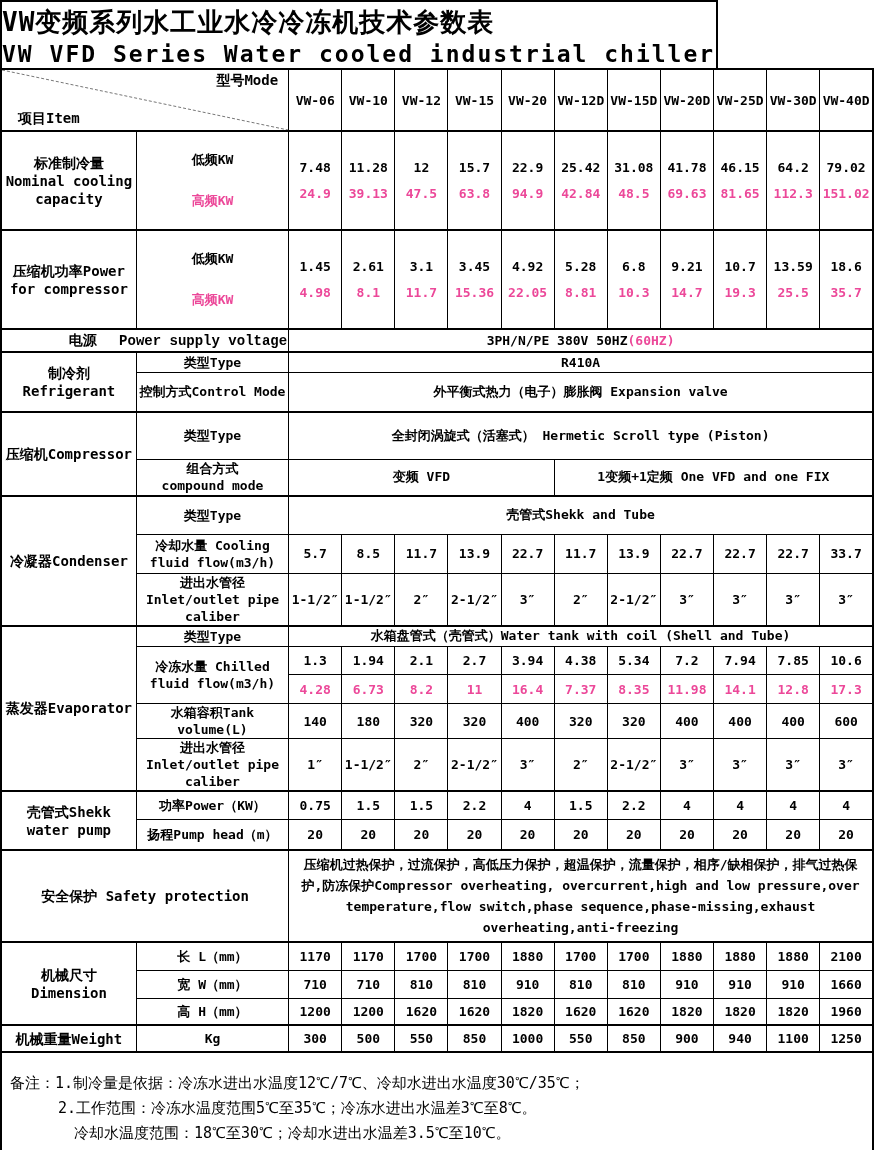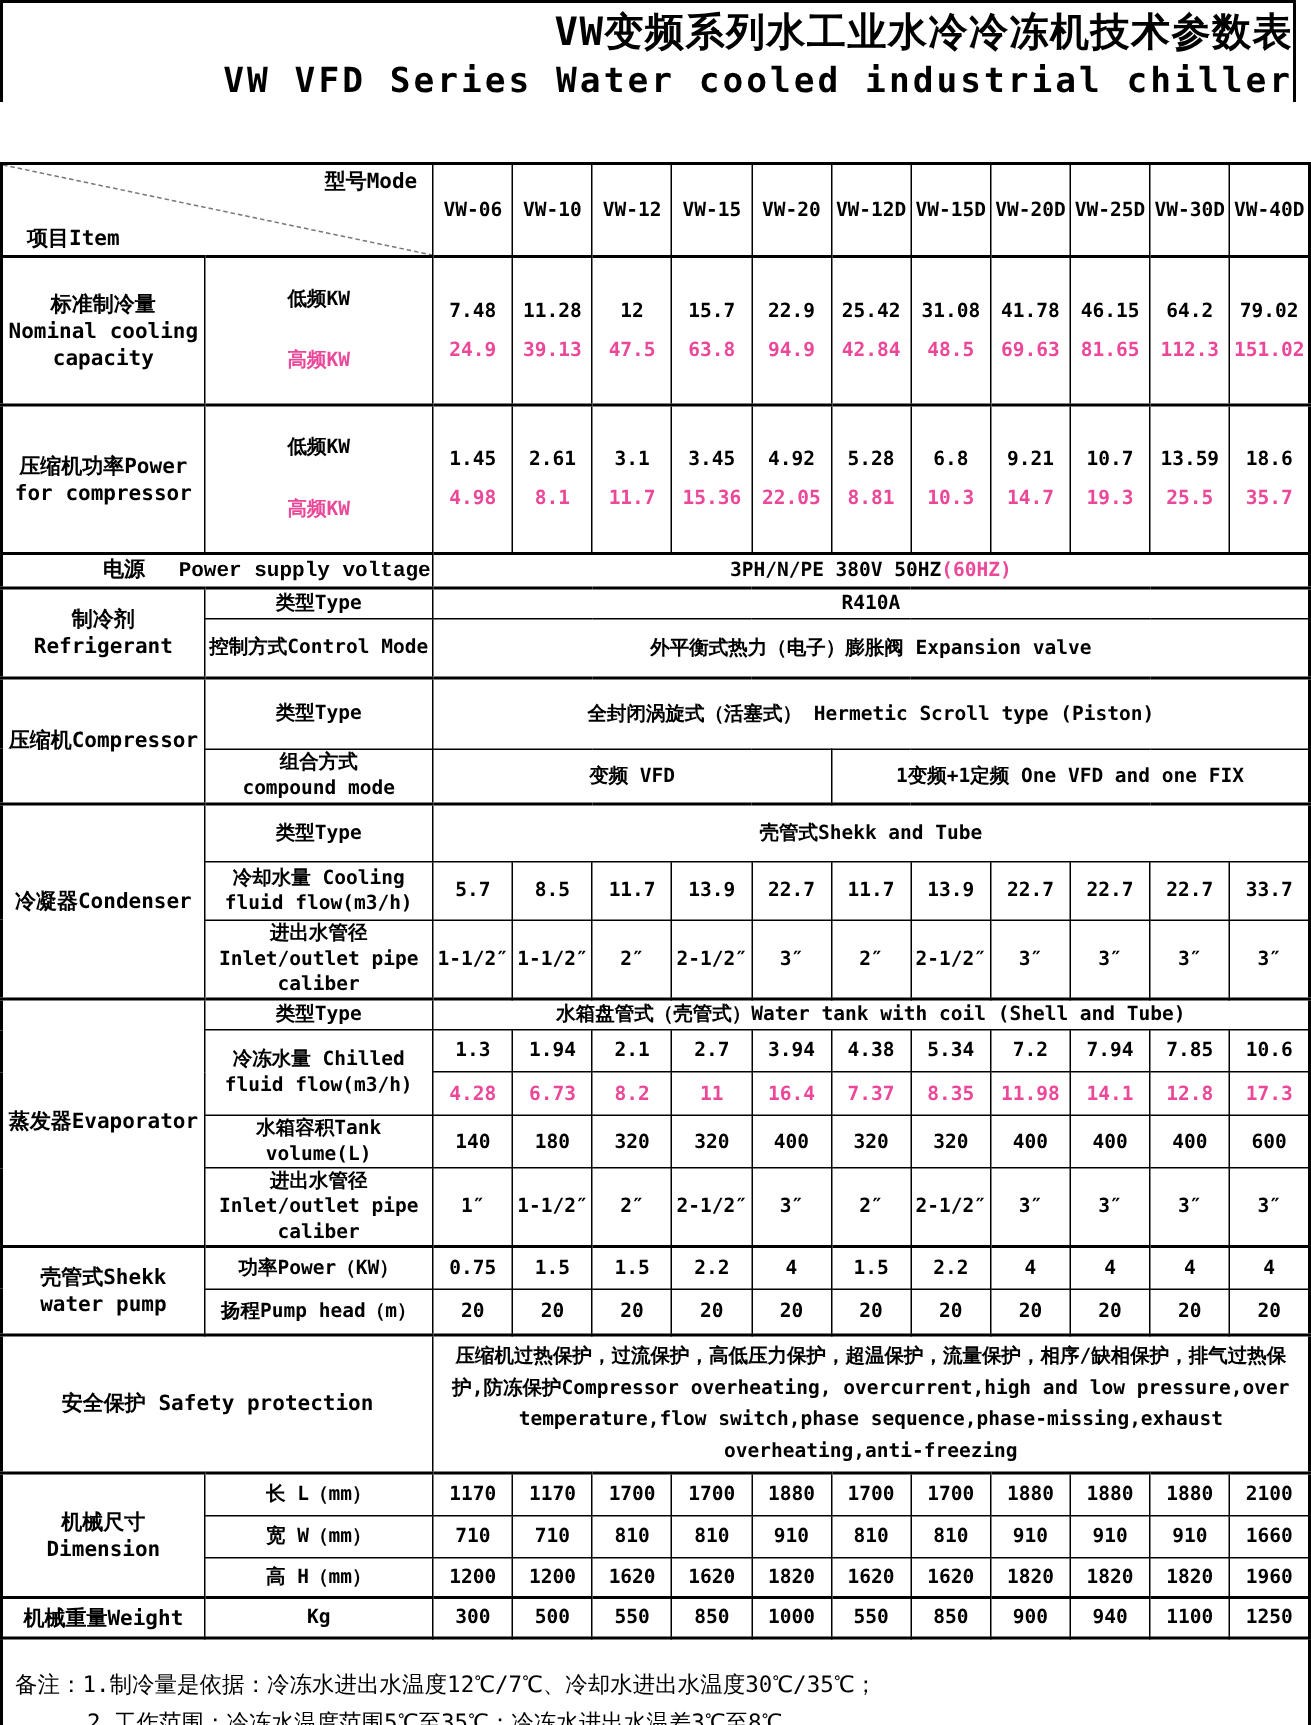--- a/index.html
+++ b/index.html
@@ -6,29 +6,29 @@
   html,body { background:#fff; }
   body {
     width:874px; height:1150px; overflow:hidden;
     font-family:"DejaVu Sans Mono","Liberation Mono",monospace;
     color:#000;
   }
   .sheet { width:874px; }
 
   
   .title-block {
-    width:864px; height:68px;
+    width:718px; height:68px;
     border:2px solid #000; border-bottom:none;
-    text-align:right;
+    text-align:left;
   }
   .title-zh { font-size:26px; font-weight:bold; line-height:36px; padding-top:2px; letter-spacing:1px; }
   .title-en { font-size:23px; font-weight:bold; line-height:28px; letter-spacing:2px; }
 
   
-  table { border-collapse:collapse; table-layout:fixed; width:874px; border:2px solid #000;margin-top:40px; }
+  table { border-collapse:collapse; table-layout:fixed; width:874px; border:2px solid #000; }
   td {
     border:1px solid #000;
     text-align:center; vertical-align:middle;
     font-size:13px; font-weight:bold;
     padding:0 1px; overflow:hidden;
     white-space:pre-line;
   }
   tr.sec > td { border-top:2px solid #000; }
   .lab { font-size:14px; line-height:18px; }
   .sublab { font-size:13px; line-height:17px; }

